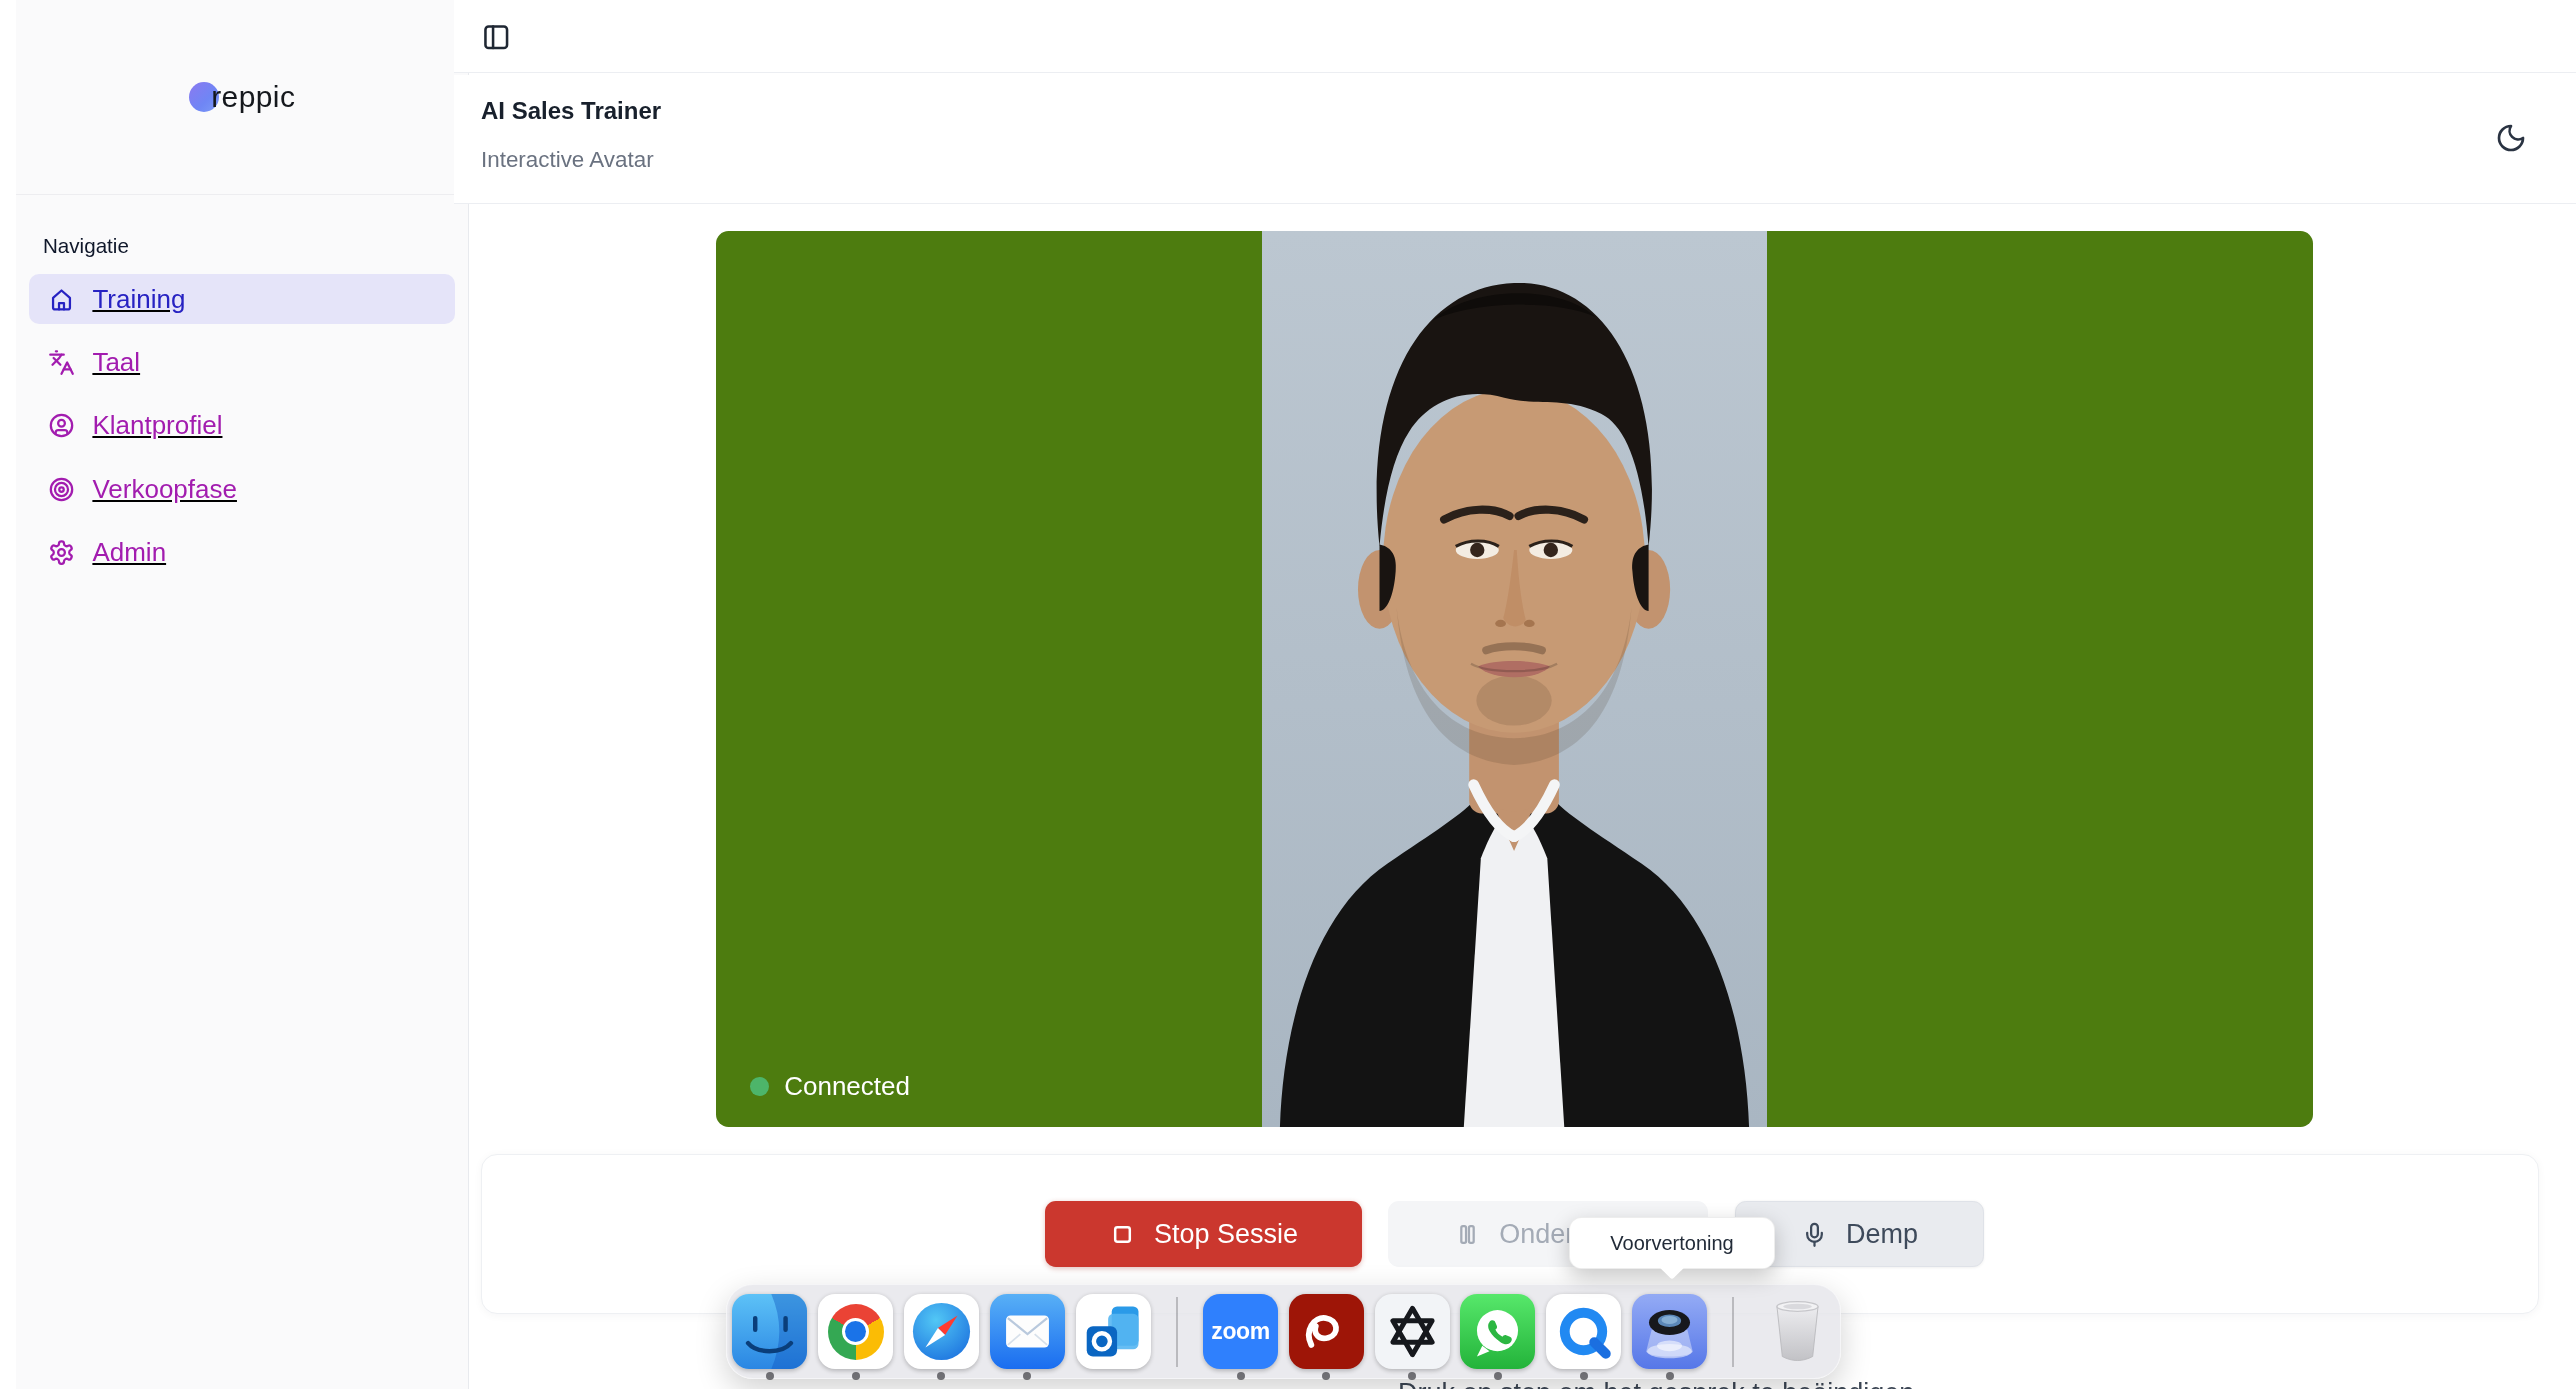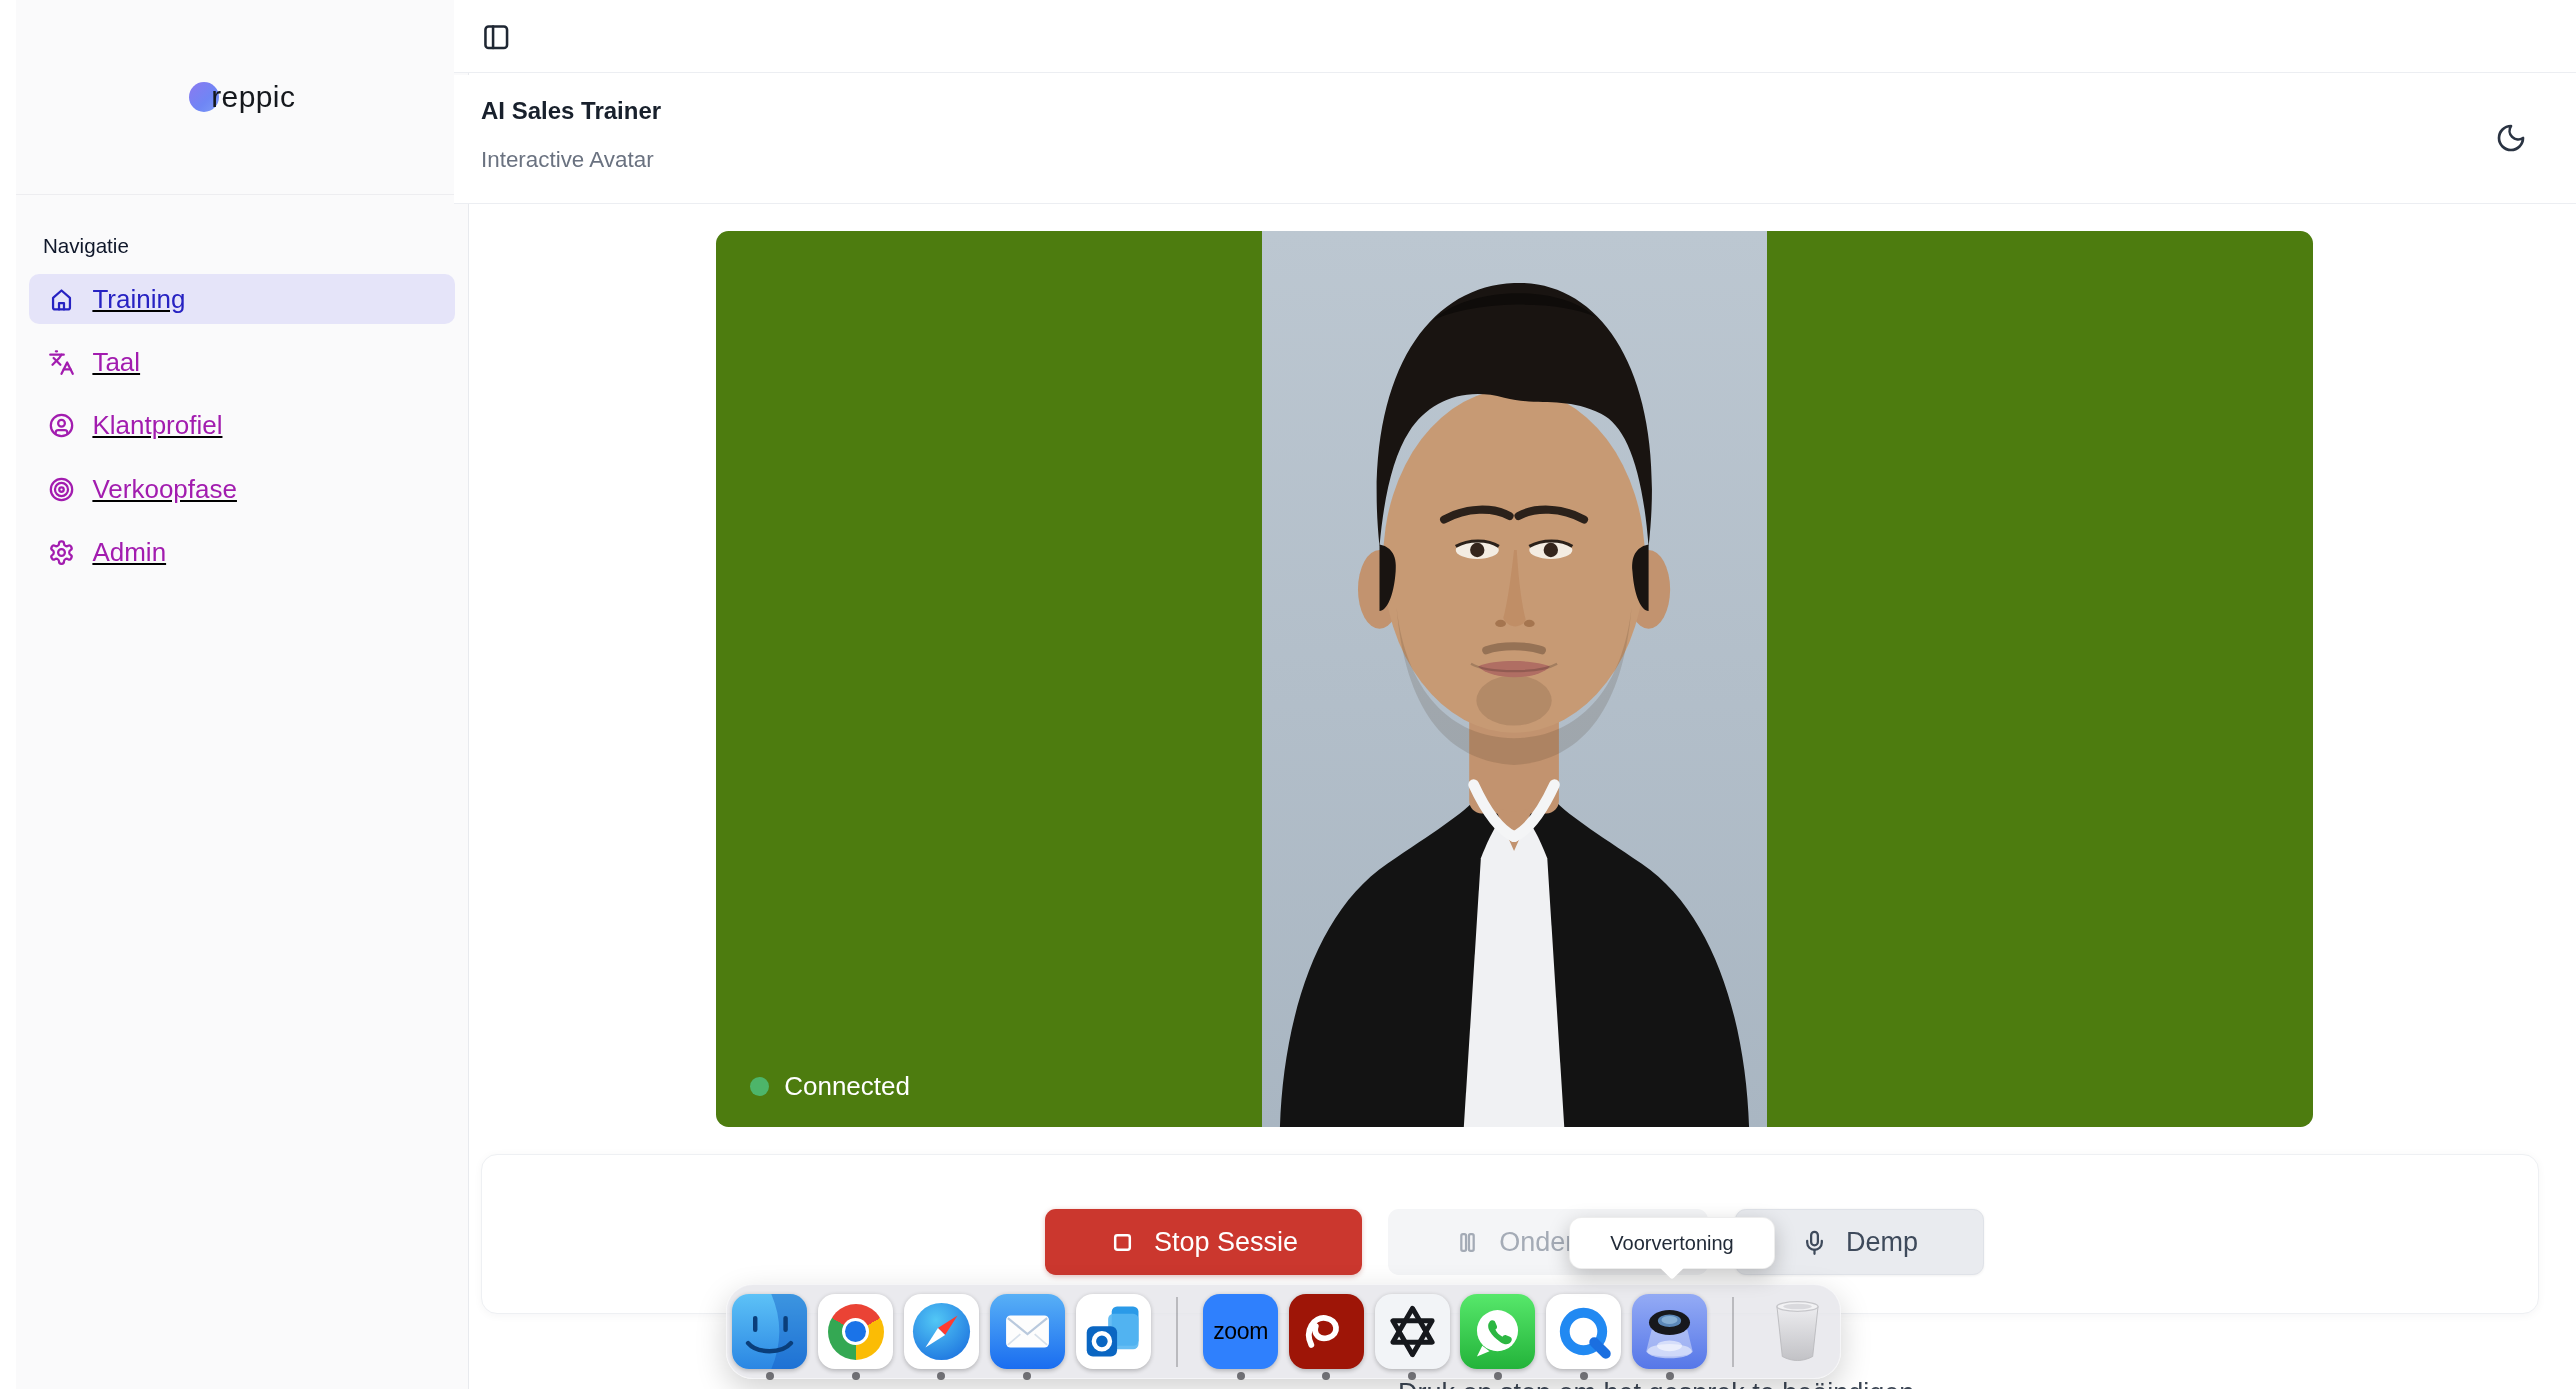--- a/index.html
+++ b/index.html
@@ -38,21 +38,21 @@
   .avatar-strip{position:absolute;left:546px;top:0;width:505px;height:896px;}
   .status{position:absolute;left:34px;bottom:25px;display:flex;align-items:center;gap:15.2px;}
   .status-dot{width:19px;height:19px;border-radius:50%;background:#4db56a;}
   .status-text{color:#fff;font-size:26px;font-weight:500;}
   
   .card{position:absolute;left:481px;top:1154px;width:2058px;height:160px;background:#fff;
     border:1.8px solid #eef0f3;border-radius:16px;box-sizing:border-box;
     box-shadow:0 1.8px 9px rgba(16,24,40,.04);}
   .btn{position:absolute;top:1201px;height:66px;border-radius:10.8px;display:flex;
     align-items:center;justify-content:center;gap:18px;font-size:27px;cursor:pointer;
-    box-sizing:border-box;z-index:15;margin-top:8px;}
+    box-sizing:border-box;z-index:15;}
   .btn-stop{left:1045px;width:317px;background:#cb372e;color:#fff;font-weight:500;
     box-shadow:0 1.8px 5.4px rgba(150,30,20,.25);}
   .btn-interrupt{left:1388px;width:320px;background:#f4f5f7;color:#a4abb6;}
   .btn-mute{left:1735px;width:249px;background:#e9ebef;color:#3e4a5b;
     border:0.9px solid #dfe2e8;box-shadow:0 0.9px 2.7px rgba(0,0,0,.06);}
   
   .tooltip{position:absolute;left:1569px;top:1217px;width:204px;height:50px;background:#fff;
     border:0.9px solid rgba(0,0,0,.07);border-radius:12.5px;display:flex;align-items:center;
     justify-content:center;font-size:20px;color:#222b38;z-index:60;
     box-shadow:0 7.2px 21.5px rgba(0,0,0,.22);}
@@ -76,21 +76,21 @@
   .chrome-wheel{width:56px;height:56px;border-radius:50%;
     background:conic-gradient(from 60deg,#fbbc05 0 120deg,#34a853 120deg 240deg,#ea4335 240deg 360deg);
     display:flex;align-items:center;justify-content:center;}
   .chrome-ring{width:27px;height:27px;border-radius:50%;background:#fff;
     display:flex;align-items:center;justify-content:center;}
   .chrome-core{width:21.5px;height:21.5px;border-radius:50%;background:#1a73e8;}
   .tile-safari{background:#fff;display:flex;align-items:center;justify-content:center;}
   .tile-mail{background:linear-gradient(180deg,#58b0f6,#1a6df0);display:flex;align-items:center;justify-content:center;}
   .tile-outlook{background:#fff;}
   .tile-zoom{background:#2f80fd;display:flex;align-items:center;justify-content:center;}
-  .zoom-word{color:#000000;font-size:23px;font-weight:400;letter-spacing:-0.4px;}
+  .zoom-word{color:#ffffff;font-size:23px;font-weight:700;letter-spacing:-0.4px;}
   .tile-acrobat{background:#9e1507;display:flex;align-items:center;justify-content:center;}
   .tile-chatgpt{background:#f2f4f7;display:flex;align-items:center;justify-content:center;}
   .tile-whatsapp{background:linear-gradient(180deg,#57e86b,#23b33a);display:flex;align-items:center;justify-content:center;}
   .tile-quicktime{background:#fff;display:flex;align-items:center;justify-content:center;}
   .tile-preview{background:linear-gradient(180deg,#94abf5,#5677e8);display:flex;align-items:center;justify-content:center;}
   .trash-wrap{width:86px;display:flex;justify-content:center;}
   
   .clipped-text{position:absolute;left:1398px;top:1378px;font-size:27px;color:#3c4654;z-index:10;white-space:nowrap;}
   svg{display:block;}
 </style>

